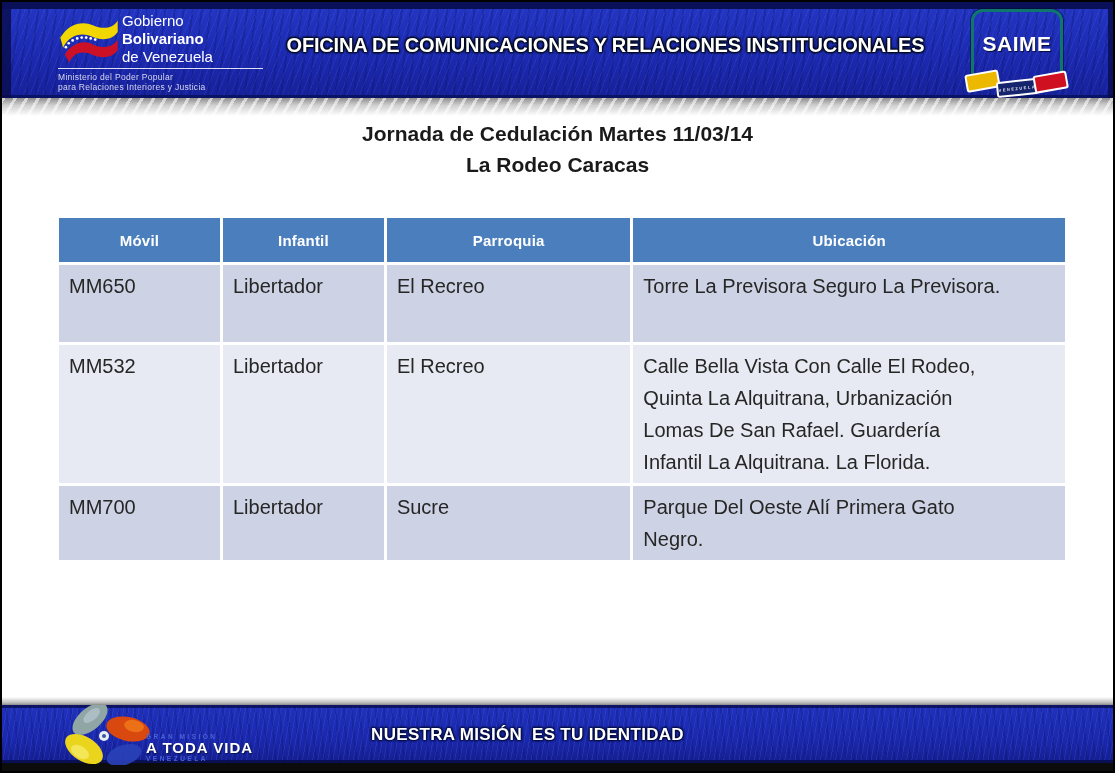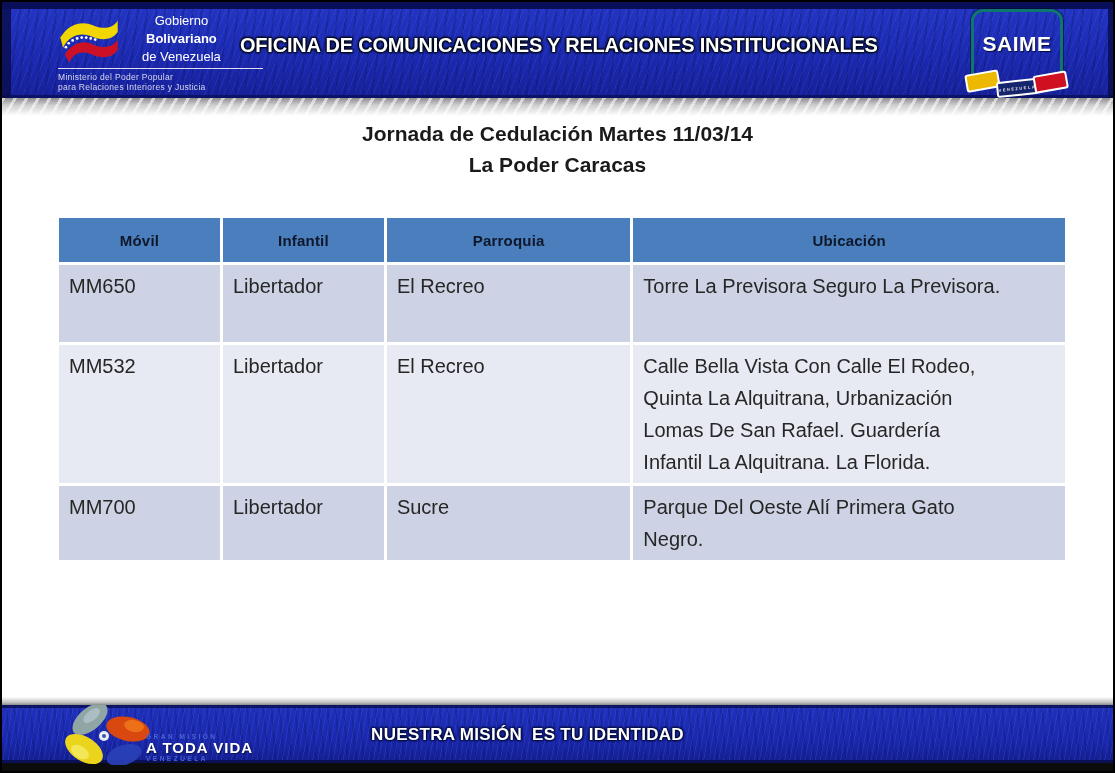--- a/index.html
+++ b/index.html
@@ -22,29 +22,29 @@
   .silver-strip-top{
     position:absolute;left:0;top:96px;right:0;height:18px;
     background:
       repeating-linear-gradient(120deg, rgba(255,255,255,0.55) 0 3px, rgba(0,0,0,0) 3px 10px),
       linear-gradient(180deg,#8d8d8d 0%,#cfcfcf 40%,#ffffff 100%);
   }
   
   .gob-logo{position:absolute;left:56px;top:10px;width:205px;color:#fff;}
   .gob-row{display:flex;align-items:flex-start;}
   .gob-flag{flex:0 0 auto;margin-top:2px;}
-  .gob-text{margin-left:22px;font-size:13px;line-height:18px;text-align:center;}
+  .gob-text{margin-left:2px;font-size:15px;line-height:18px;}
   .gob-text .l2{font-weight:bold;}
   .gob-ministry{
     border-top:1px solid rgba(255,255,255,.85);padding-top:3px;
     font-size:8.5px;line-height:10px;color:rgba(255,255,255,.8);letter-spacing:.3px;
   }
   
   .band-title{
-    position:absolute;left:238px;right:142px;top:32px;
+    position:absolute;left:238px;right:142px;top:32px;text-align:center;
     color:#fff;font-size:20px;font-weight:bold;letter-spacing:-0.2px;
     text-shadow:1px 1px 2px #000814,-1px 1px 2px #000814,1px -1px 2px #000814,-1px -1px 2px #000814;
     white-space:nowrap;
   }
   
   .saime{position:absolute;right:50px;top:7px;width:92px;height:76px;
     border:3px solid #0f766e;border-radius:12px;
     background:linear-gradient(135deg,#52700 0%,#44609e 0%,#1a2a72 60%,#101a52 100%);
     box-shadow:0 0 0 1px rgba(5,10,50,.6);
   }
@@ -61,21 +61,21 @@
   .slide-title{
     position:absolute;left:0;right:0;top:116px;text-align:center;
     color:#1a1a1a;font-size:21px;font-weight:bold;line-height:31px;
   }
   
   .jornada-table{
     position:absolute;left:54px;top:213px;
     border-collapse:separate;border-spacing:3px;table-layout:fixed;width:1012px;
   }
   .jornada-table th{
-    background:#4a7ebc;color:#0f172a;font-weight:bold;font-size:15px;
+    background:#4a7ebc;color:#ffffff;font-weight:bold;font-size:15px;
     height:44px;text-align:center;vertical-align:middle;padding:0 4px;
     letter-spacing:.2px;
   }
   .jornada-table td{
     vertical-align:top;color:#262626;font-size:20px;line-height:32px;
     padding:5px 10px 5px 10px;
   }
   .jornada-table td.ubi{padding-right:64px;}
   .row-odd td{background:#cdd3e4;}
   .row-even td{background:#e8eaf3;}
@@ -149,21 +149,21 @@
       <div class="rib rib-yellow"></div>
       <div class="rib rib-navy">
         <span>VENEZUELA</span>
       </div>
       <div class="rib rib-red"></div>
     </div>
   </div>
 
   <div class="slide-title">
     <div>Jornada de Cedulación Martes 11/03/14</div>
-    <div>La Poder Caracas</div>
+    <div>La Rodeo Caracas</div>
   </div>
 
   <table class="jornada-table">
     <colgroup>
         <col style="width:160px">
         <col style="width:160px">
         <col style="width:242px">
         <col style="width:429px">
       </colgroup>
     <thead>

